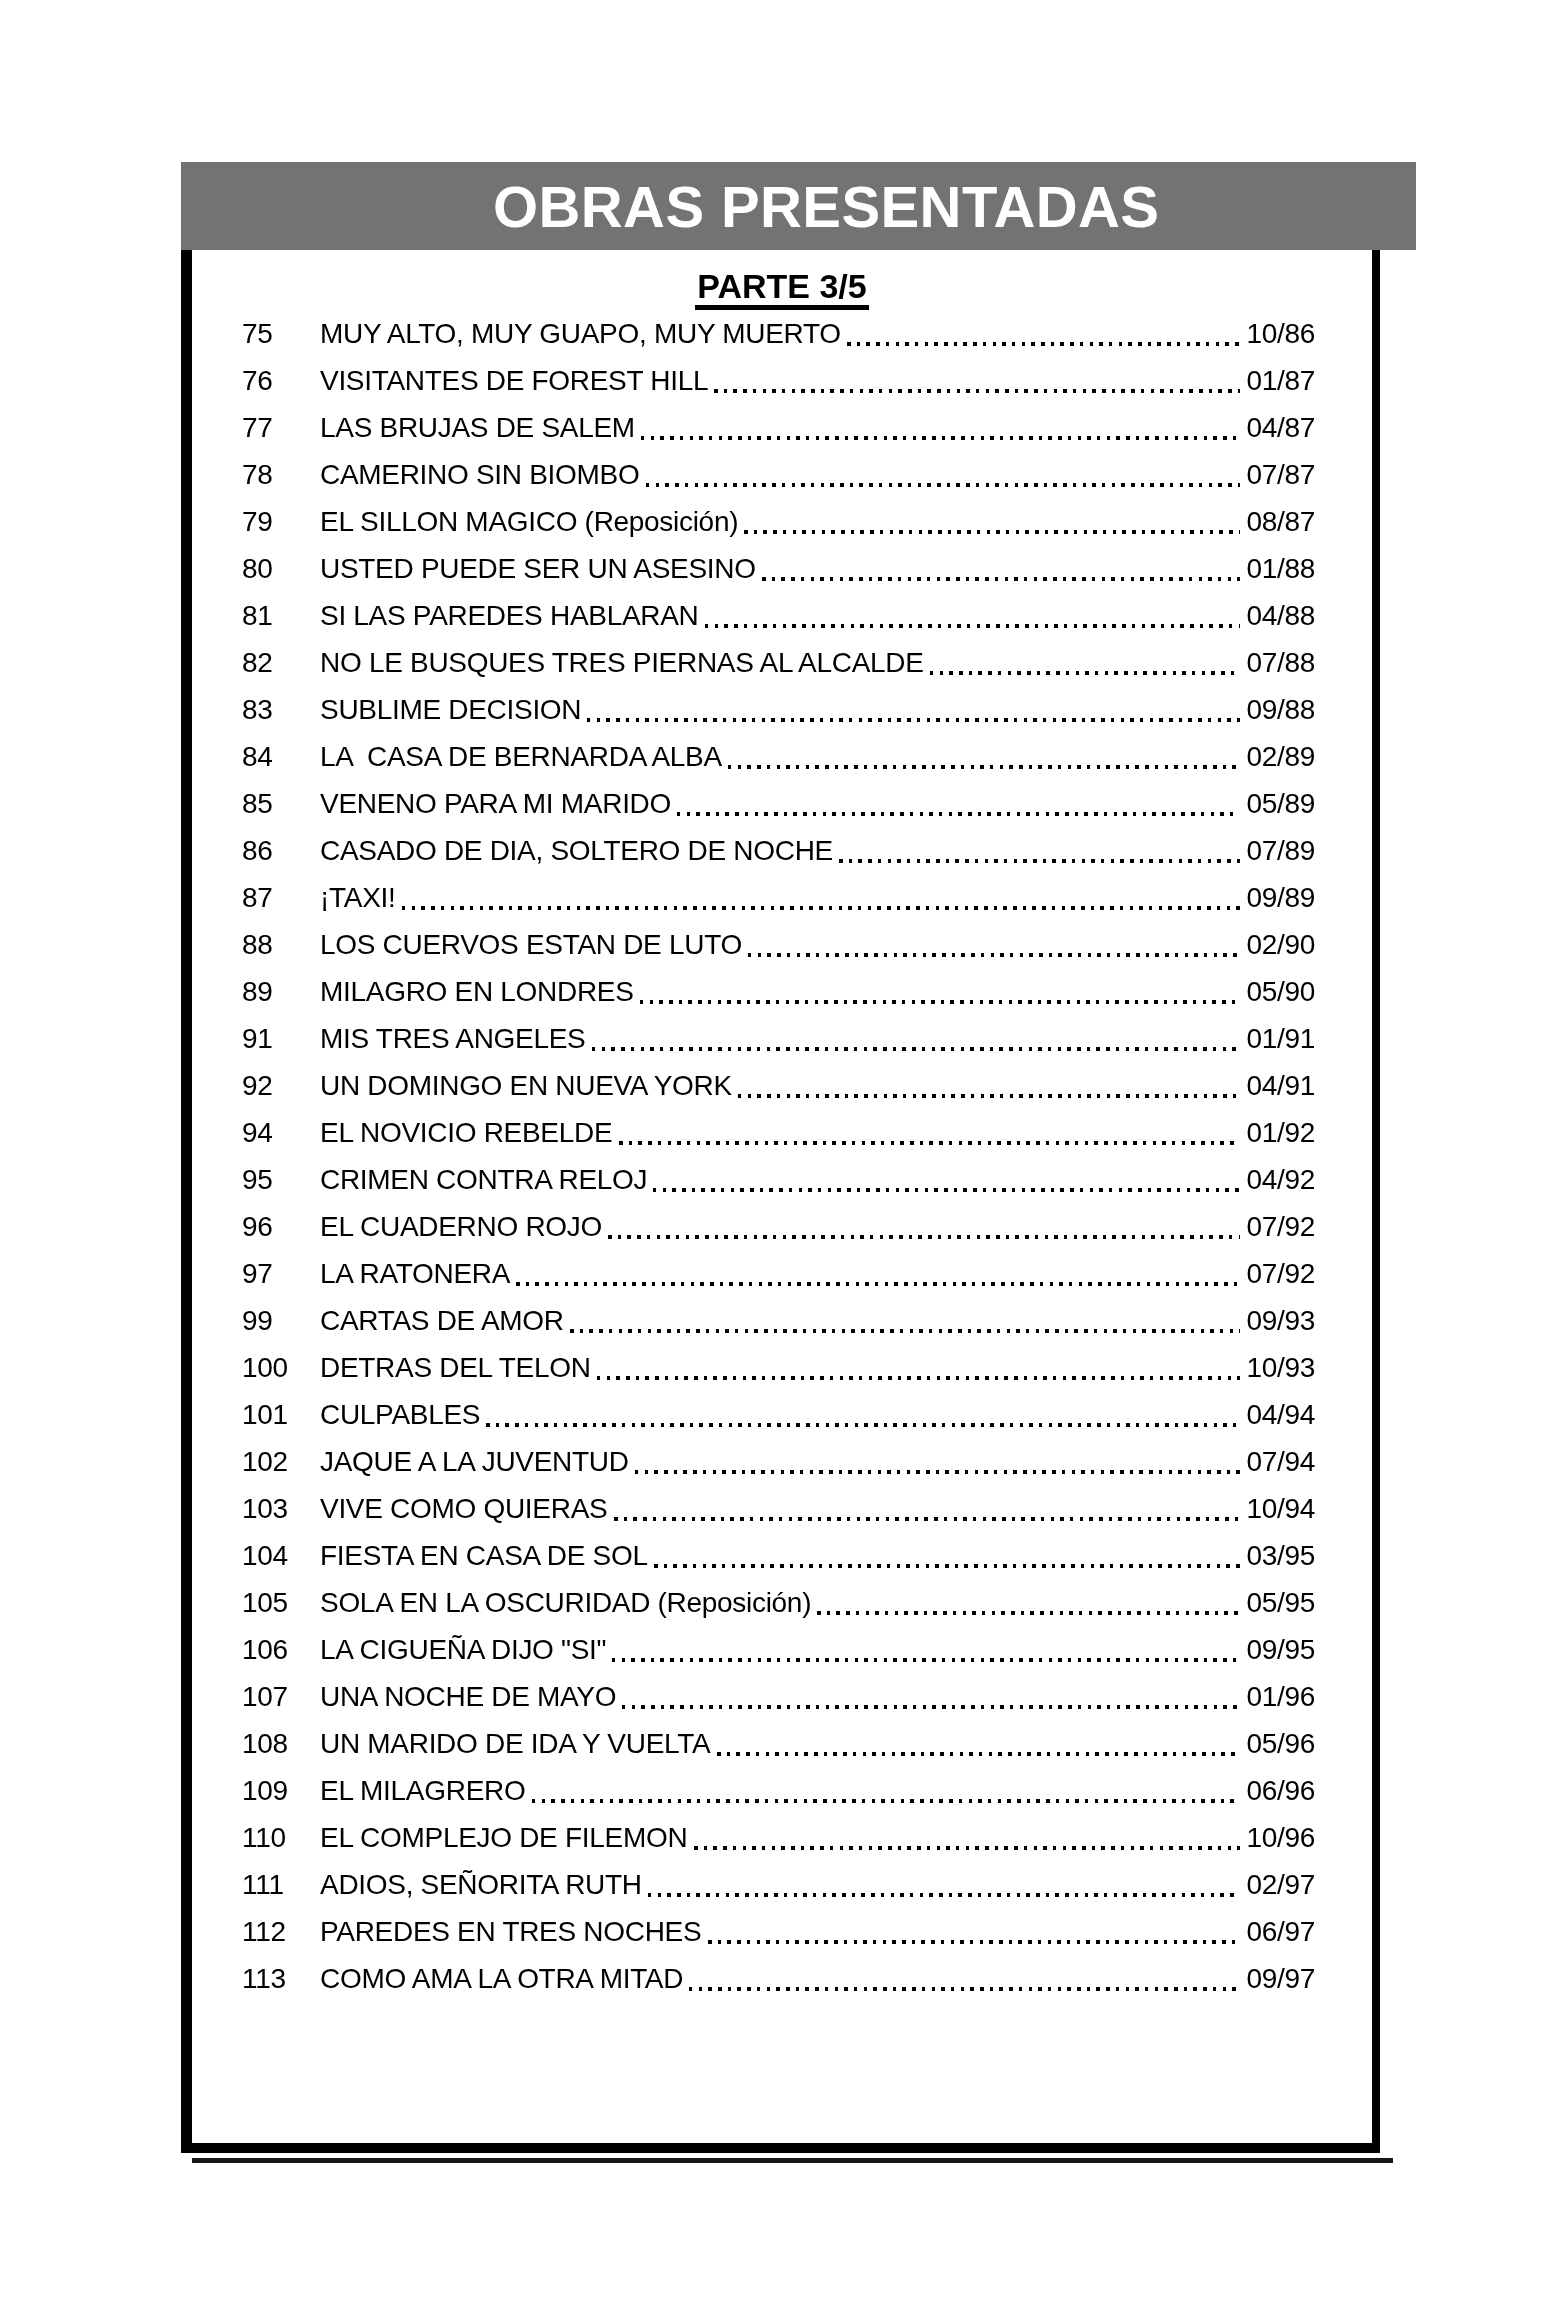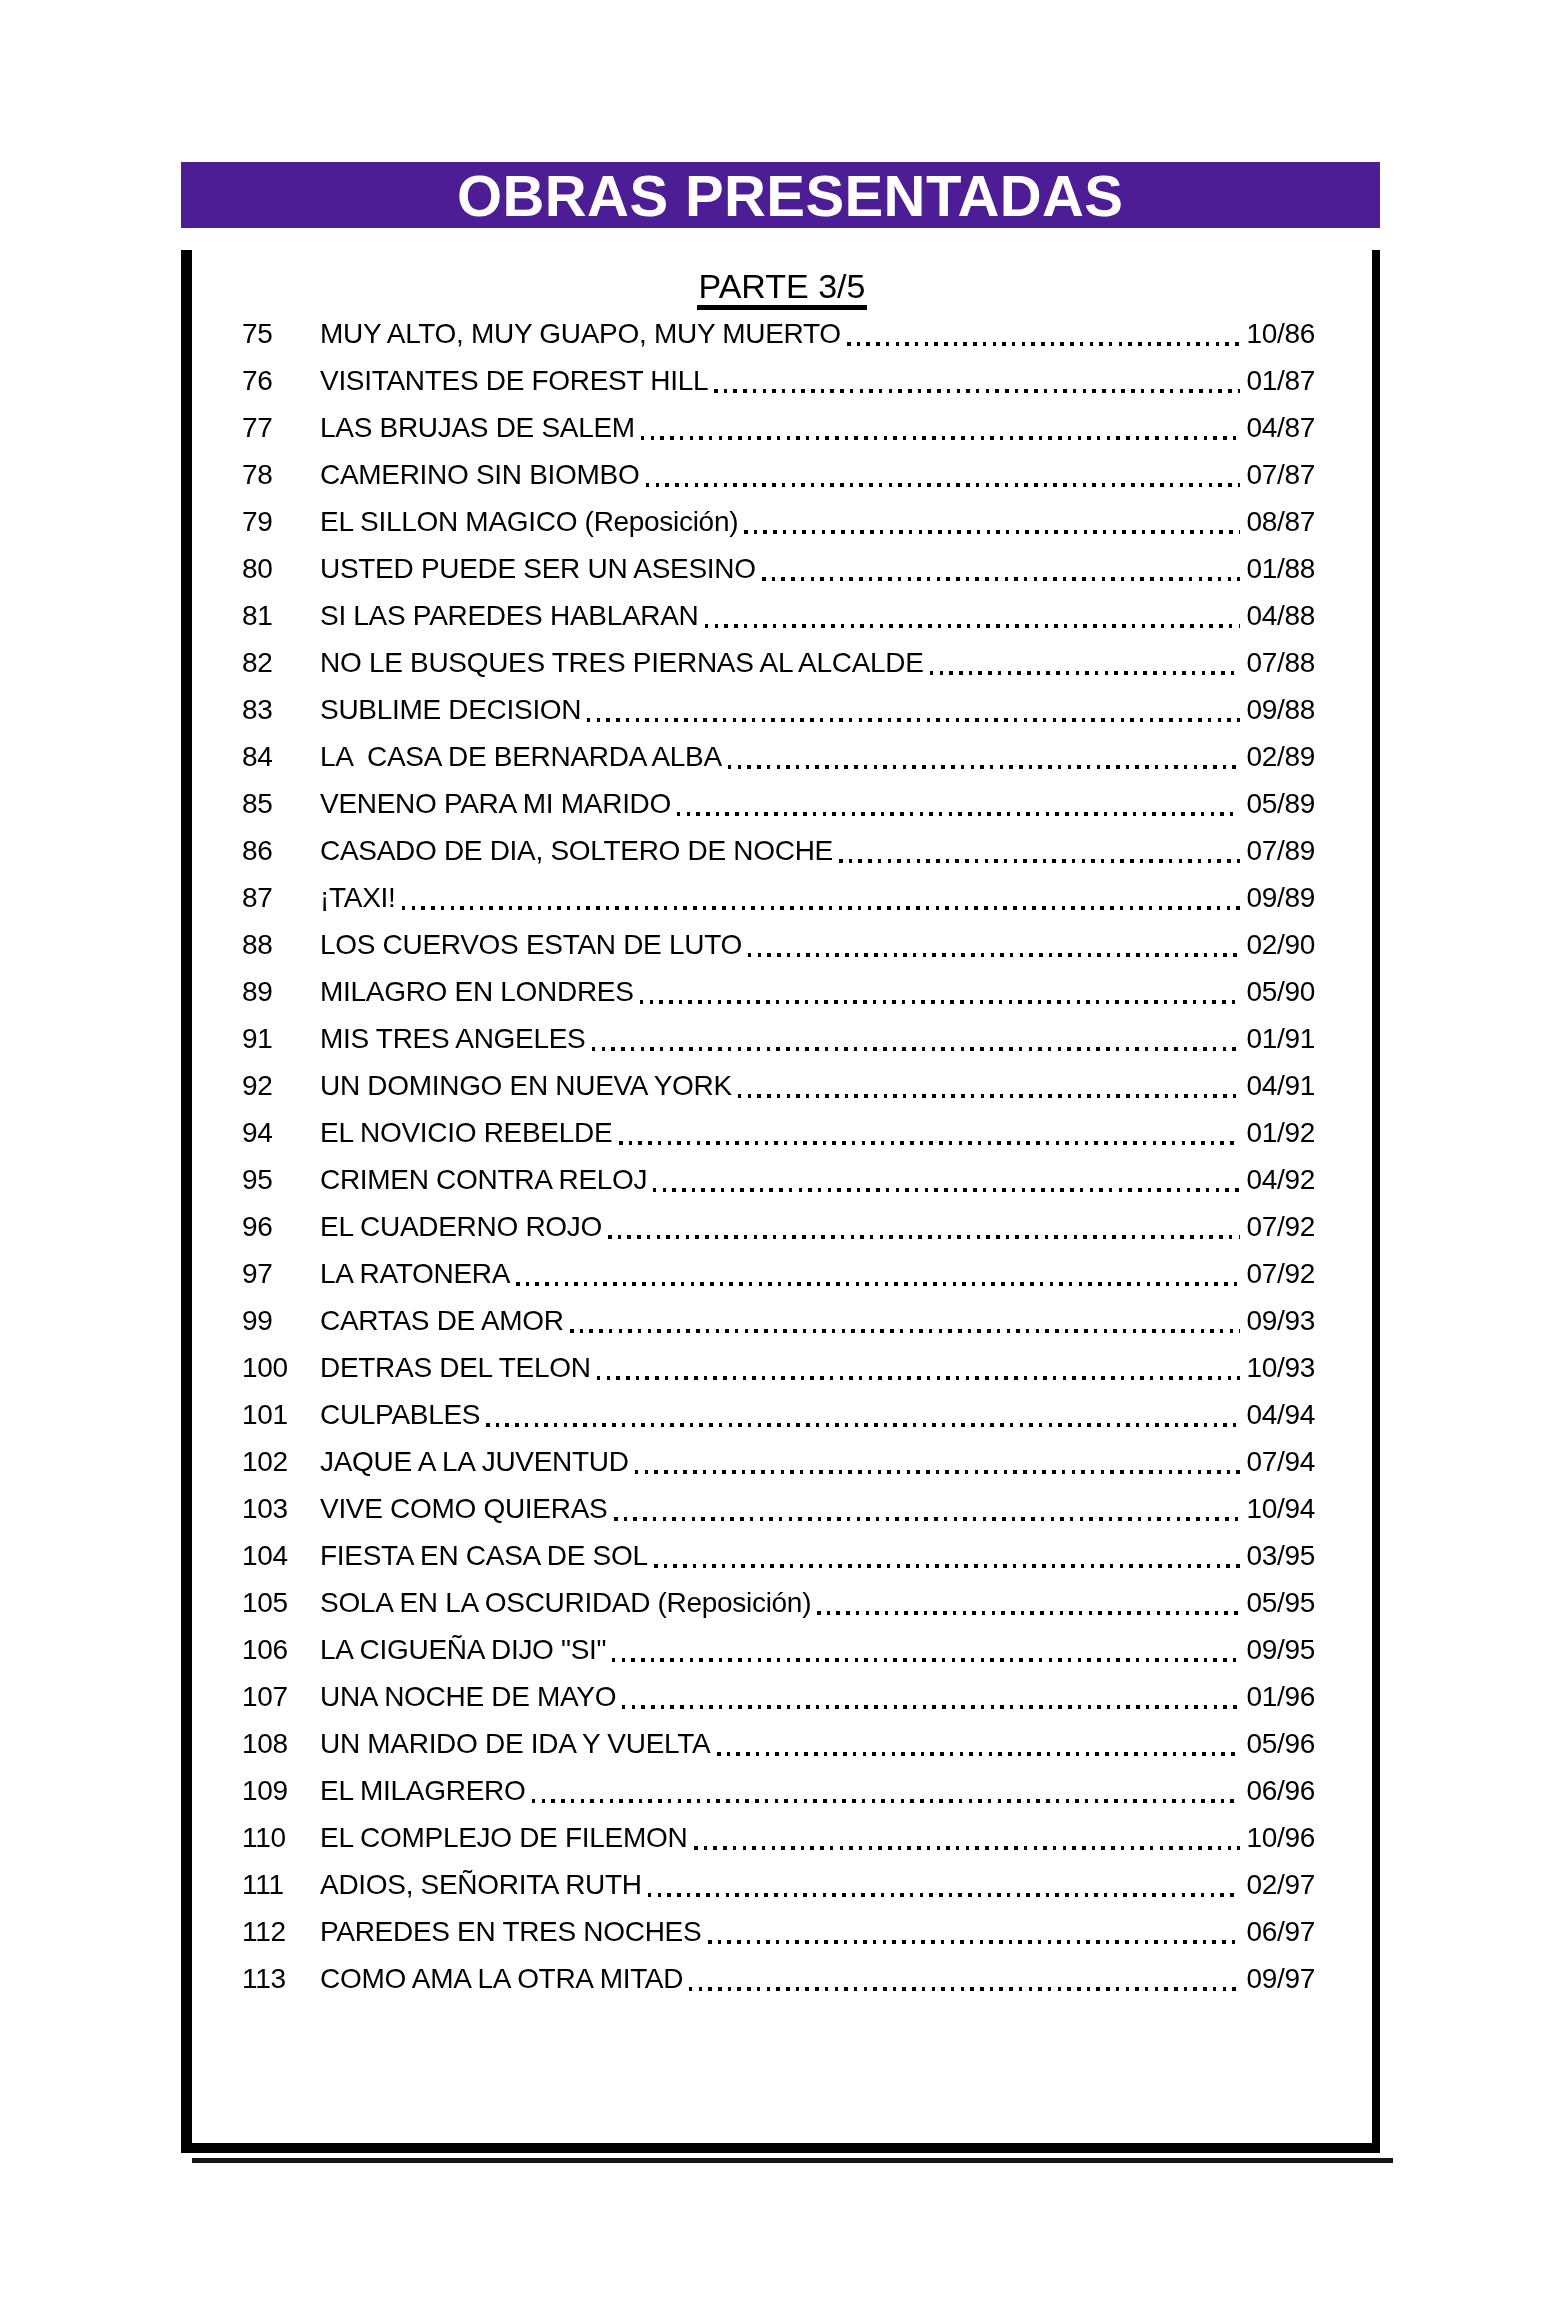--- a/index.html
+++ b/index.html
@@ -26,25 +26,26 @@
     top: 162px;
     width: 1199px;
     height: 1991px;
     background: #ffffff;
   }
   .box-header {
     position: absolute;
     top: 0;
     left: 0;
     width: 100%;
-    height: 66px;
-    background: #4c1d95;
+    height: 88px;
+    background: #737373;
     display: flex;
     align-items: center;
     justify-content: center;
+    padding-left: 36px;
   }
   .box-header h1 {
     margin: 0;
     color: #ffffff;
     font-size: 58px;
     font-weight: bold;
     letter-spacing: 0.4px;
     text-indent: 19.4px;
     white-space: nowrap;
   }
@@ -61,21 +62,21 @@
     overflow: hidden;
   }
   .parte {
     text-align: center;
     margin-top: 18.5px;
   }
   .parte-text {
     display: inline-block;
     font-size: 34px;
     line-height: 35px;
-    font-weight: normal;
+    font-weight: bold;
     border-bottom: 5.3px solid #000000;
     padding: 0 1.8px 1.8px 1.8px;
     white-space: pre;
   }
   .rows {
     padding-left: 50px;
     padding-right: 57px;
   }
   .row {
     display: flex;

